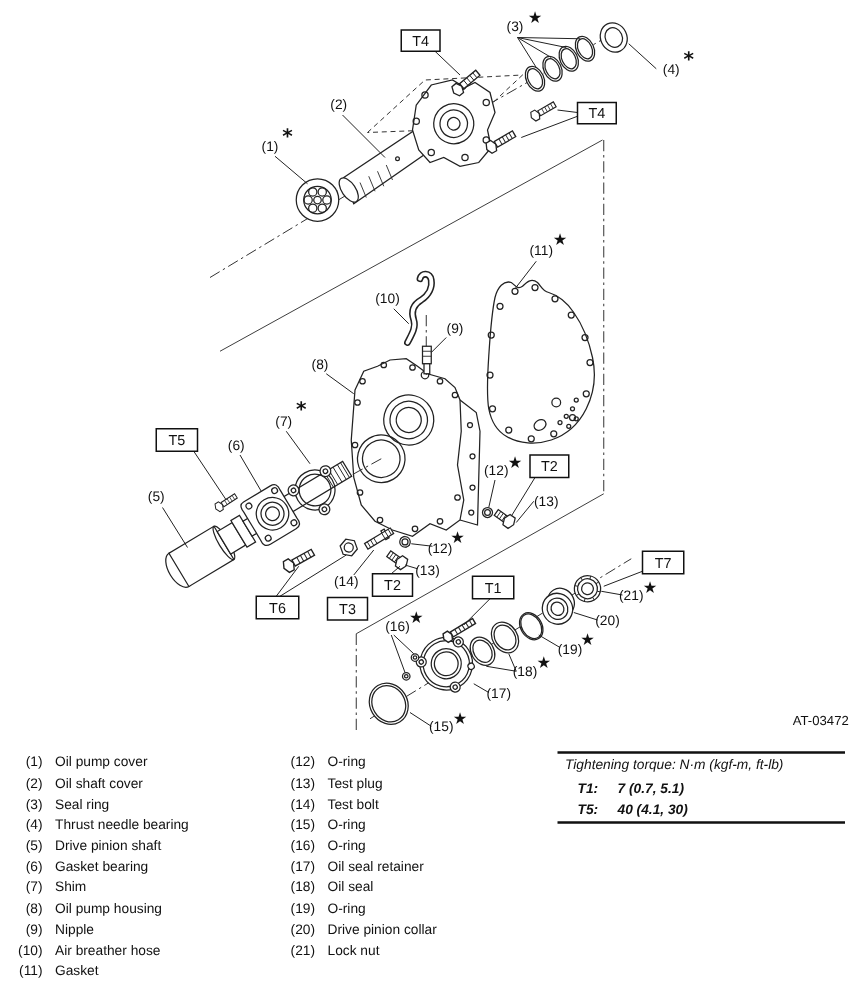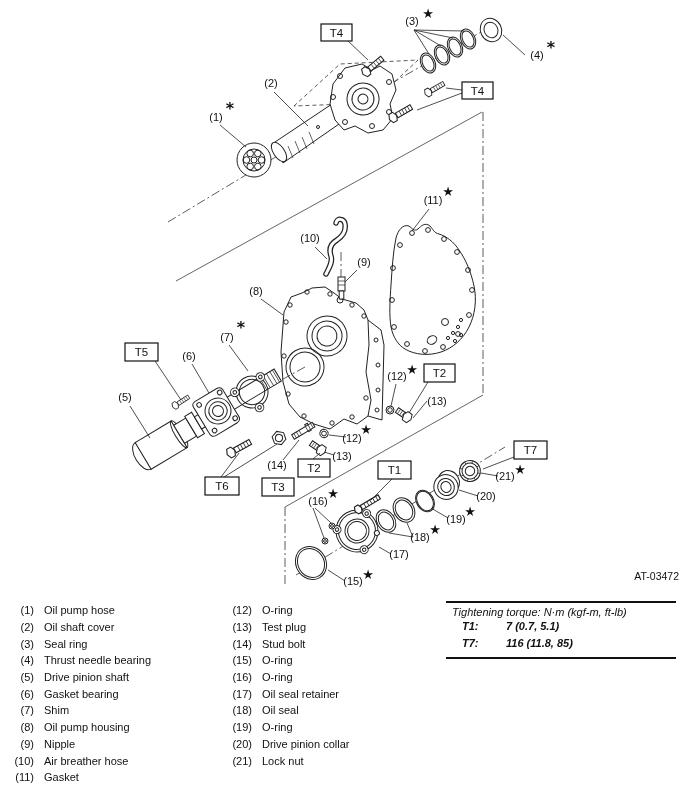--- a/index.html
+++ b/index.html
@@ -20,23 +20,23 @@
   .tbox{fill:#fff;stroke:#111;stroke-width:1.2}
   
   .partscol{position:absolute;font-size:11px}
   .prow{display:flex;height:16.7px;align-items:center}
   .pnum{width:28px;text-align:right;flex:none}
   .pname{margin-left:10px;white-space:nowrap}
   #col1{left:6px;top:602px}
   #col2{left:224px;top:602px}
   #torque{position:absolute;left:446px;top:601px;width:230px;border-top:2px solid #111;border-bottom:2px solid #111;padding:1px 0 3px 0}
   .tq-title{font-size:11px;font-weight:normal;font-style:italic;padding:2px 0 2px 6px;white-space:nowrap}
-  .tqrow{display:flex;height:16.8px;align-items:flex-start;font-size:11px;font-weight:bold;font-style:italic}
+  .tqrow{display:flex;height:16.8px;align-items:flex-end;font-size:11px;font-weight:bold;font-style:italic}
   .tqtag{width:26px;margin-left:16px;flex:none}
-  .tqval{margin-left:18px;white-space:nowrap}
+  .tqval{margin-left:6px;white-space:nowrap}
 </style>
 </head>
 <body>
 
 <svg id="diagram" width="682" height="600" viewBox="0 0 682 600">
   <defs>
     <g id="bolt">
       <polygon points="-5,0 -3,-4.5 1,-4.5 3,0 1,4.5 -3,4.5" class="art"></polygon>
       <rect x="3" y="-2.5" width="16" height="5" class="art"></rect>
       <line x1="7" y1="-2.5" x2="7" y2="2.5" class="thin"></line>
@@ -464,21 +464,21 @@
     <text x="505" y="480" class="lbl">(21)</text>
     <text x="520" y="474" class="star">★</text>
   </g>
 
   <text x="679" y="580" class="figid">AT-03472</text>
 </svg>
 
 <div id="col1" class="partscol">
   <div class="prow">
       <span class="pnum">(1)</span>
-      <span class="pname">Oil pump hose</span>
+      <span class="pname">Oil pump cover</span>
     </div>
   <div class="prow">
       <span class="pnum">(2)</span>
       <span class="pname">Oil shaft cover</span>
     </div>
   <div class="prow">
       <span class="pnum">(3)</span>
       <span class="pname">Seal ring</span>
     </div>
   <div class="prow">
@@ -519,21 +519,21 @@
   <div class="prow">
       <span class="pnum">(12)</span>
       <span class="pname">O-ring</span>
     </div>
   <div class="prow">
       <span class="pnum">(13)</span>
       <span class="pname">Test plug</span>
     </div>
   <div class="prow">
       <span class="pnum">(14)</span>
-      <span class="pname">Stud bolt</span>
+      <span class="pname">Test bolt</span>
     </div>
   <div class="prow">
       <span class="pnum">(15)</span>
       <span class="pname">O-ring</span>
     </div>
   <div class="prow">
       <span class="pnum">(16)</span>
       <span class="pname">O-ring</span>
     </div>
   <div class="prow">
@@ -558,16 +558,16 @@
     </div>
 </div>
 
 <div id="torque">
   <div class="tq-title">Tightening torque: N·m (kgf-m, ft-lb)</div>
   <div class="tqrow">
       <span class="tqtag">T1:</span>
       <span class="tqval">7 (0.7, 5.1)</span>
     </div>
   <div class="tqrow">
-      <span class="tqtag">T7:</span>
-      <span class="tqval">116 (11.8, 85)</span>
+      <span class="tqtag">T5:</span>
+      <span class="tqval">40 (4.1, 30)</span>
     </div>
 </div>
 
 </body></html>

